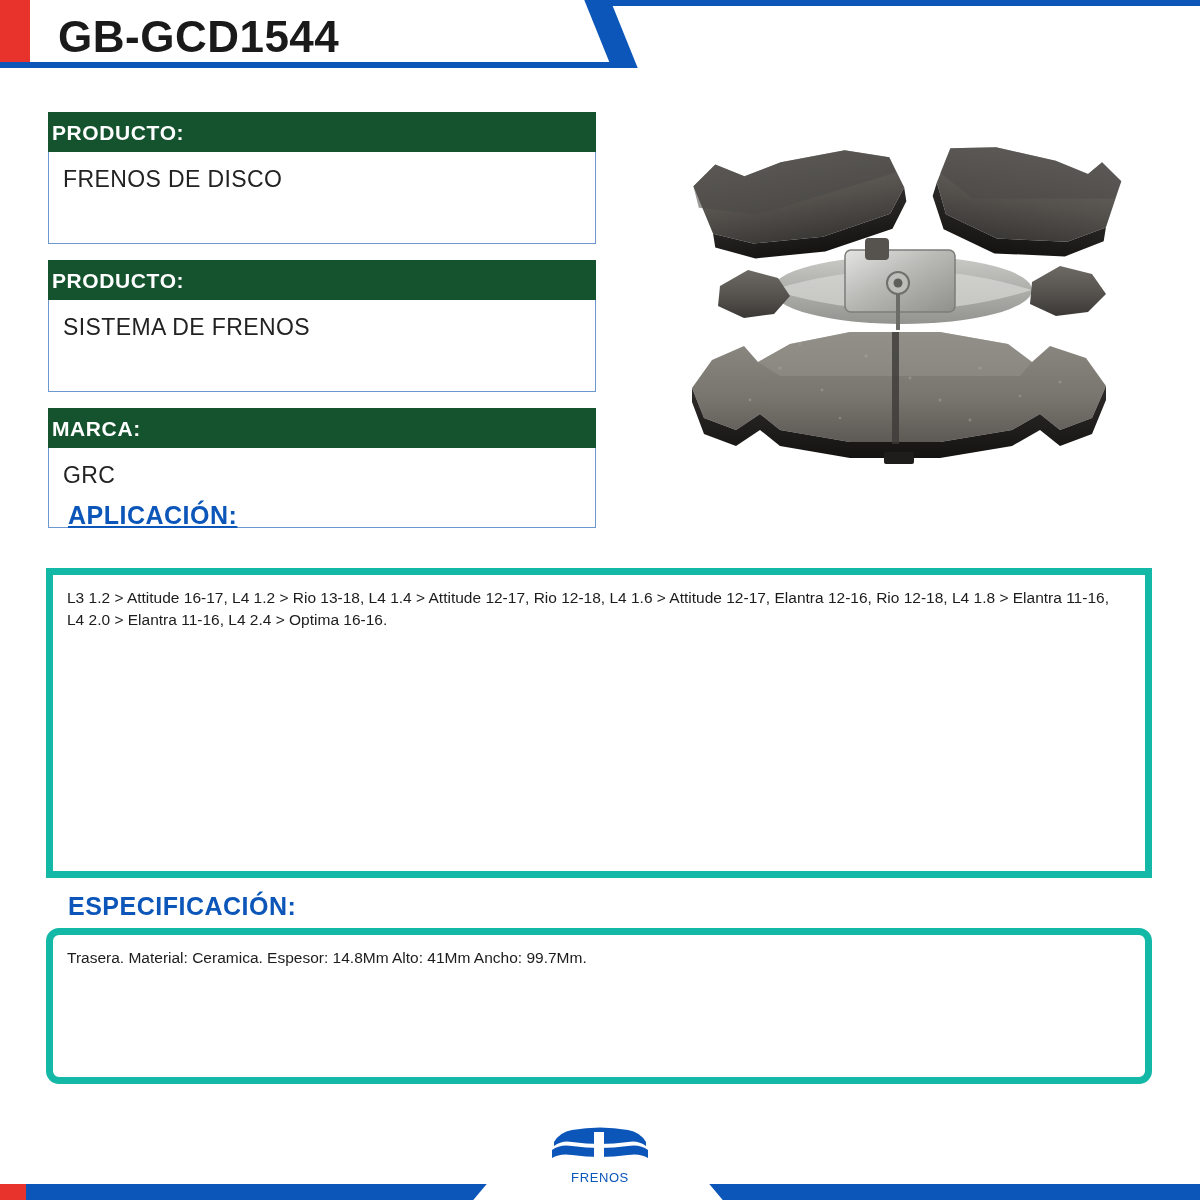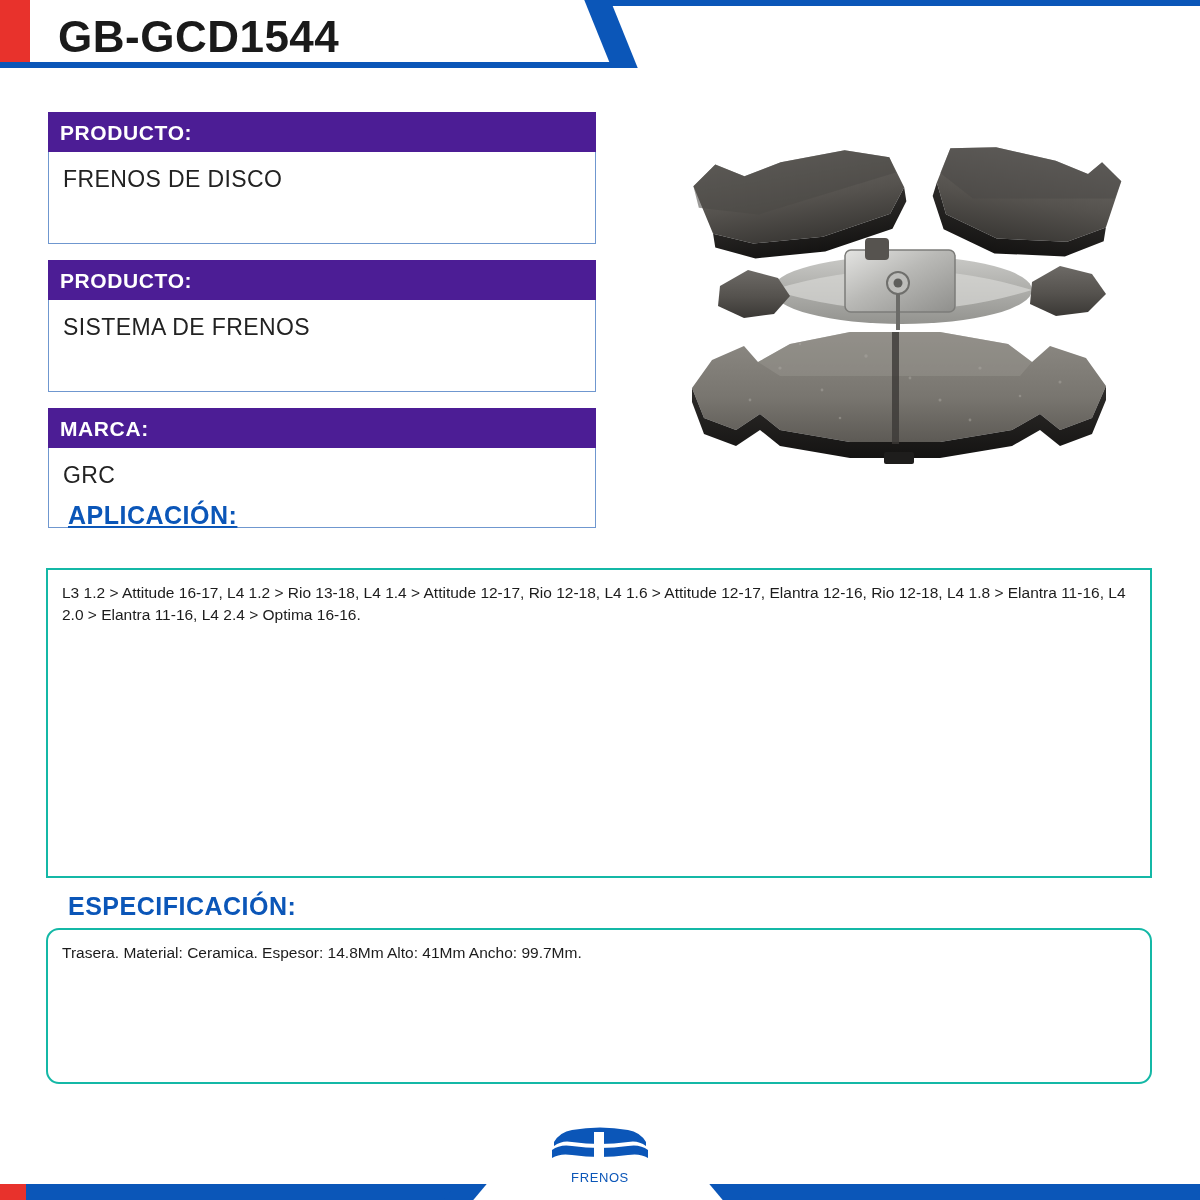--- a/index.html
+++ b/index.html
@@ -66,26 +66,26 @@
     color: #1a1a1a;
   }
 
   
   .field {
     position: absolute;
     left: 48px;
     width: 548px;
   }
   .field-label {
-    background: #4c1d95;
+    background: #14532d;
     color: #ffffff;
     font-size: 21px;
     font-weight: bold;
     letter-spacing: 0.6px;
-    padding: 9px 0 9px 12px;
+    padding: 9px 0 9px 4px;
     box-sizing: border-box;
     height: 40px;
   }
   .field-value {
     border: 1px solid #6f97cf;
     border-top: none;
     box-sizing: border-box;
     font-size: 23px;
     color: #222222;
     padding: 14px 0 0 14px;
@@ -113,21 +113,21 @@
     left: 68px;
     font-size: 25px;
     font-weight: bold;
     color: #0b56b8;
     letter-spacing: 0.5px;
   }
   .section-box {
     position: absolute;
     left: 46px;
     width: 1106px;
-    border: 2px solid #14b8a6;
+    border: 7px solid #14b8a6;
     box-sizing: border-box;
   }
   .section-text {
     font-size: 15.5px;
     color: #1c1c1c;
     line-height: 1.45;
     padding: 12px 16px 0 14px;
   }
 
   #aplicacion-heading { top: 501px; text-decoration: underline; }

